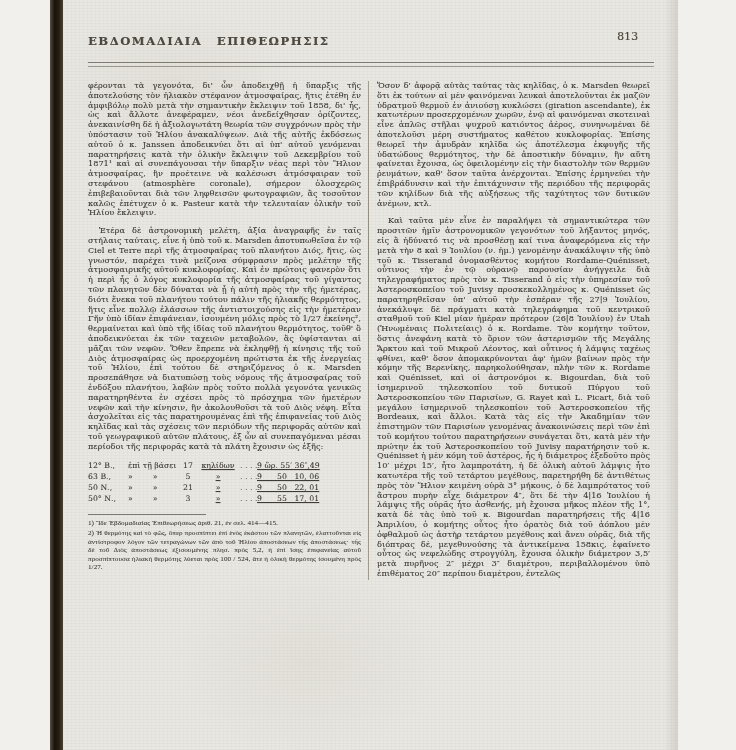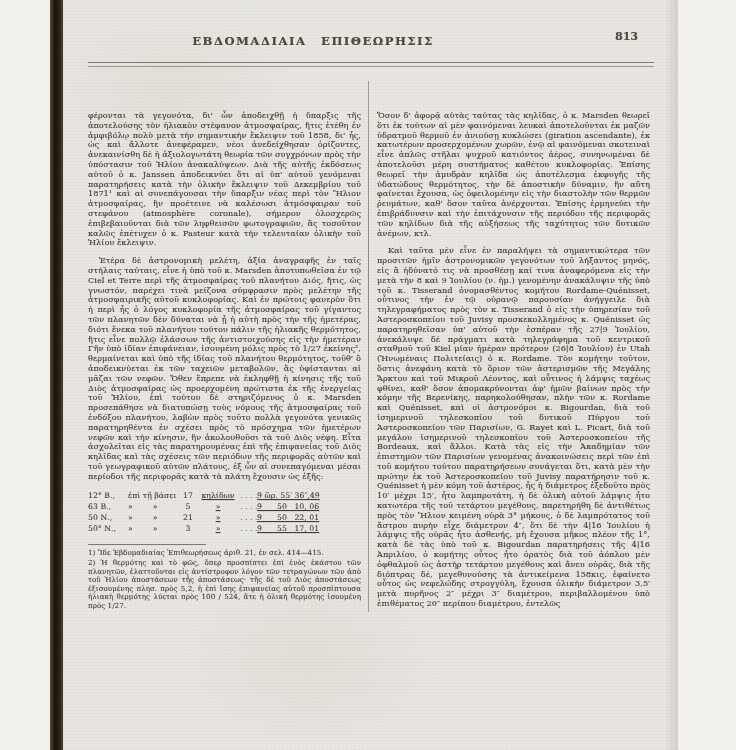--- a/index.html
+++ b/index.html
@@ -22,52 +22,52 @@
       radial-gradient(200px 140px at 40% 88%,rgba(115,100,75,.06),transparent 70%),
       repeating-linear-gradient(0deg,rgba(110,100,82,.035) 0 1px,transparent 1px 3px),
       repeating-linear-gradient(90deg,rgba(110,100,82,.03) 0 1px,transparent 1px 4px);}
   .paper::after{content:"";position:absolute;right:0;top:0;bottom:0;width:14px;
     background:linear-gradient(90deg,rgba(90,80,62,0),rgba(90,80,62,.14));}
 
   .content{position:absolute;left:88px;top:0;width:570px;height:750px;color:#403c35;}
 
   
   .header{position:relative;height:28px;margin-top:30px;}
-  .header-inner{width:450px;text-align:center;}
+  .header-inner{width:450px;}
   .journal-title{display:inline-block;font-size:11.5px;font-weight:bold;color:#4d4940;
     letter-spacing:1.6px;word-spacing:9px;text-shadow:.4px .4px .6px rgba(70,64,54,.45);}
-  .page-number{position:absolute;right:20px;top:0;font-size:11px;font-weight:bold;color:#4d4940;
+  .page-number{position:absolute;right:20px;top:0;font-size:11px;font-weight:normal;color:#4d4940;
     text-shadow:.4px .4px .6px rgba(70,64,54,.45);}
   .header-rule{height:3px;border-top:1.6px solid #6e6a60;border-bottom:1px solid #8f8b80;
     width:566px;margin-top:4px;opacity:.85;}
 
   
   .columns{display:flex;margin-top:14px;align-items:stretch;}
   .col{width:273px;font-size:8px;line-height:9.8px;text-align:justify;
-    text-shadow:.3px .3px .45px rgba(64,60,53,.38);letter-spacing:.1px;margin-top:30px;}
+    text-shadow:.3px .3px .45px rgba(64,60,53,.38);letter-spacing:.1px;}
   .col-left{padding-right:7px;}
   .column-divider{width:1px;background:linear-gradient(#a39d90,#8d887c 40%,#a19b8e);margin-right:8px;}
   .col p{margin:0 0 1px 0;}
   .col p.indent{text-indent:11px;margin-top:8px;}
 
   
   .jup-table{margin:9px 0 2px 0;font-size:7.6px;line-height:11px;}
   .jt-head{display:flex;font-weight:bold;margin-bottom:1px;}
   .jt-head .h-lat{width:120px;}
   .jt-head .h-period{margin-left:auto;margin-right:28px;}
   .jt-row{display:flex;white-space:nowrap;}
   .c-lat{width:40px;}
   .c-w1{width:52px;text-align:left;white-space:pre;}
   .c-num{width:16px;text-align:center;}
   .c-w2{width:44px;text-align:center;text-decoration:underline;}
   .c-leader{flex:1;overflow:hidden;white-space:nowrap;color:#55514a;}
   .c-time{width:104px;text-align:left;white-space:pre;text-decoration:underline;}
 
   
-  .footnotes{margin-top:10px;}
+  .footnotes{margin-top:10px;font-family:Liberation Serif, serif;}
   .fn-rule{width:118px;height:1px;background:#7d7970;margin-bottom:4px;}
   .footnote{font-size:7px;line-height:8.6px;text-align:justify;margin:0 0 3px 0;
     text-shadow:.25px .25px .4px rgba(64,60,53,.35);}
 </style>
 </head>
 <body>
 
 <div class="gutter"></div>
 <div class="gutter-fade"></div>
 <div class="paper"></div>

